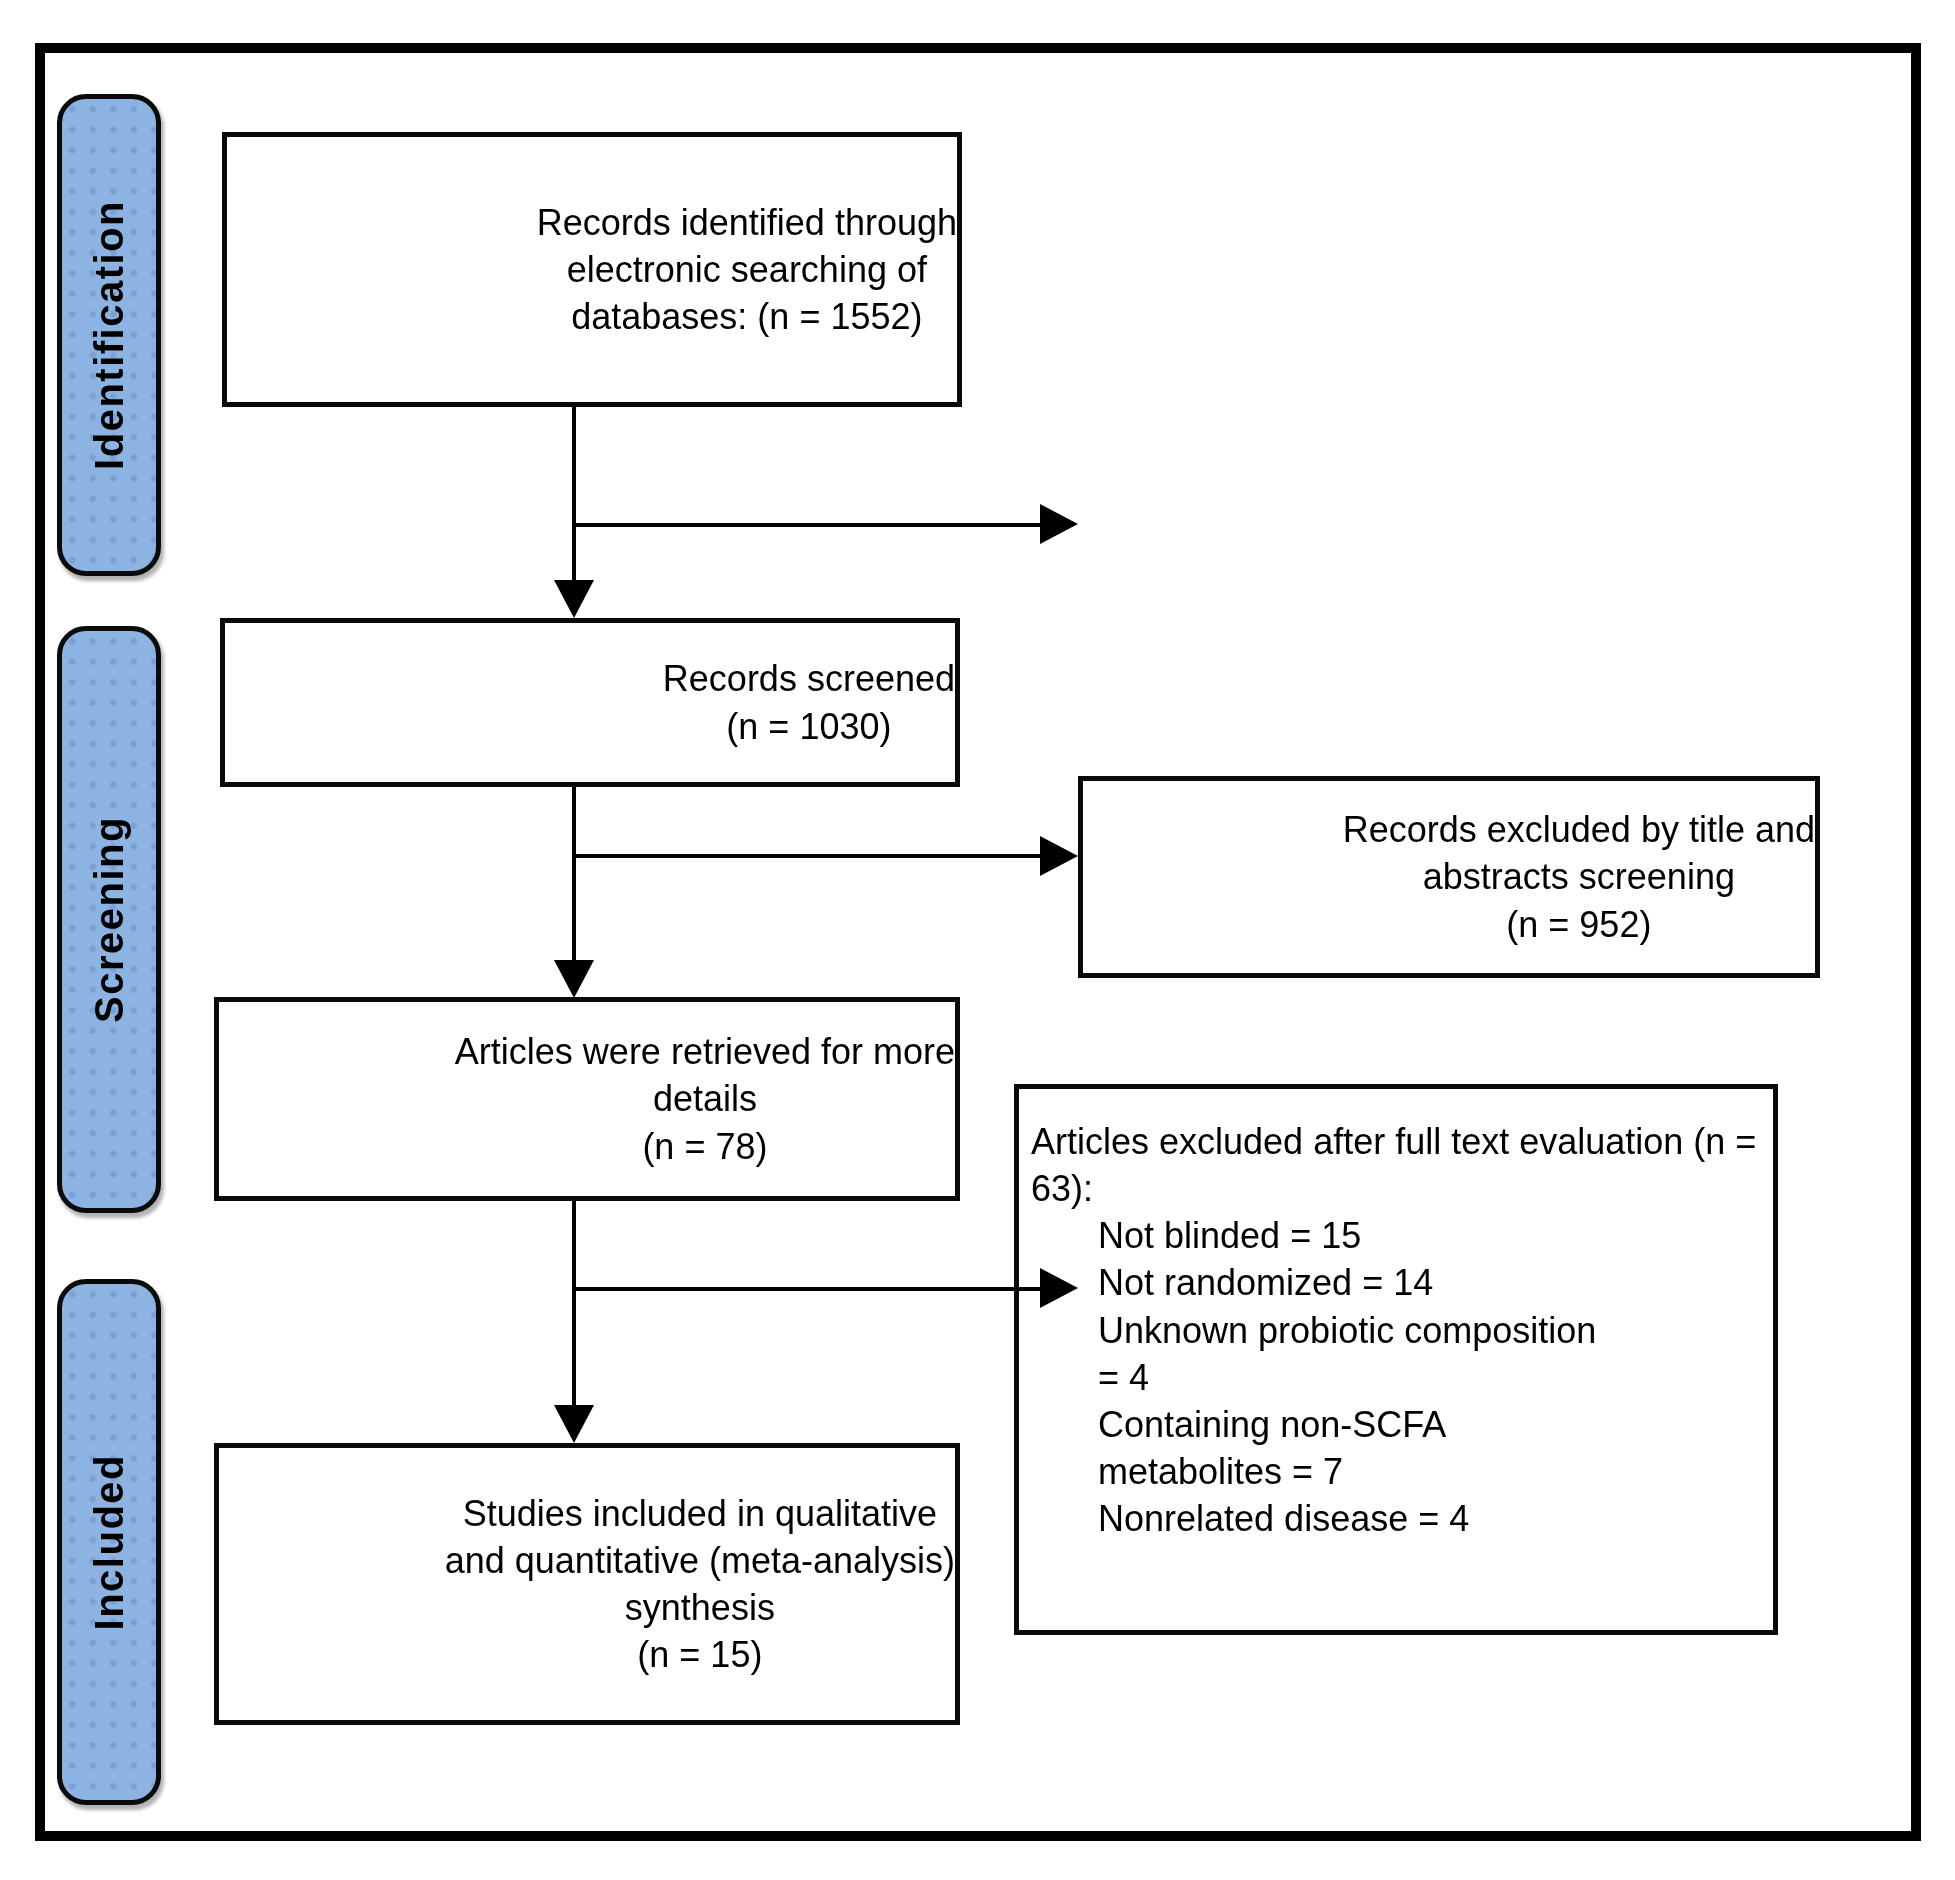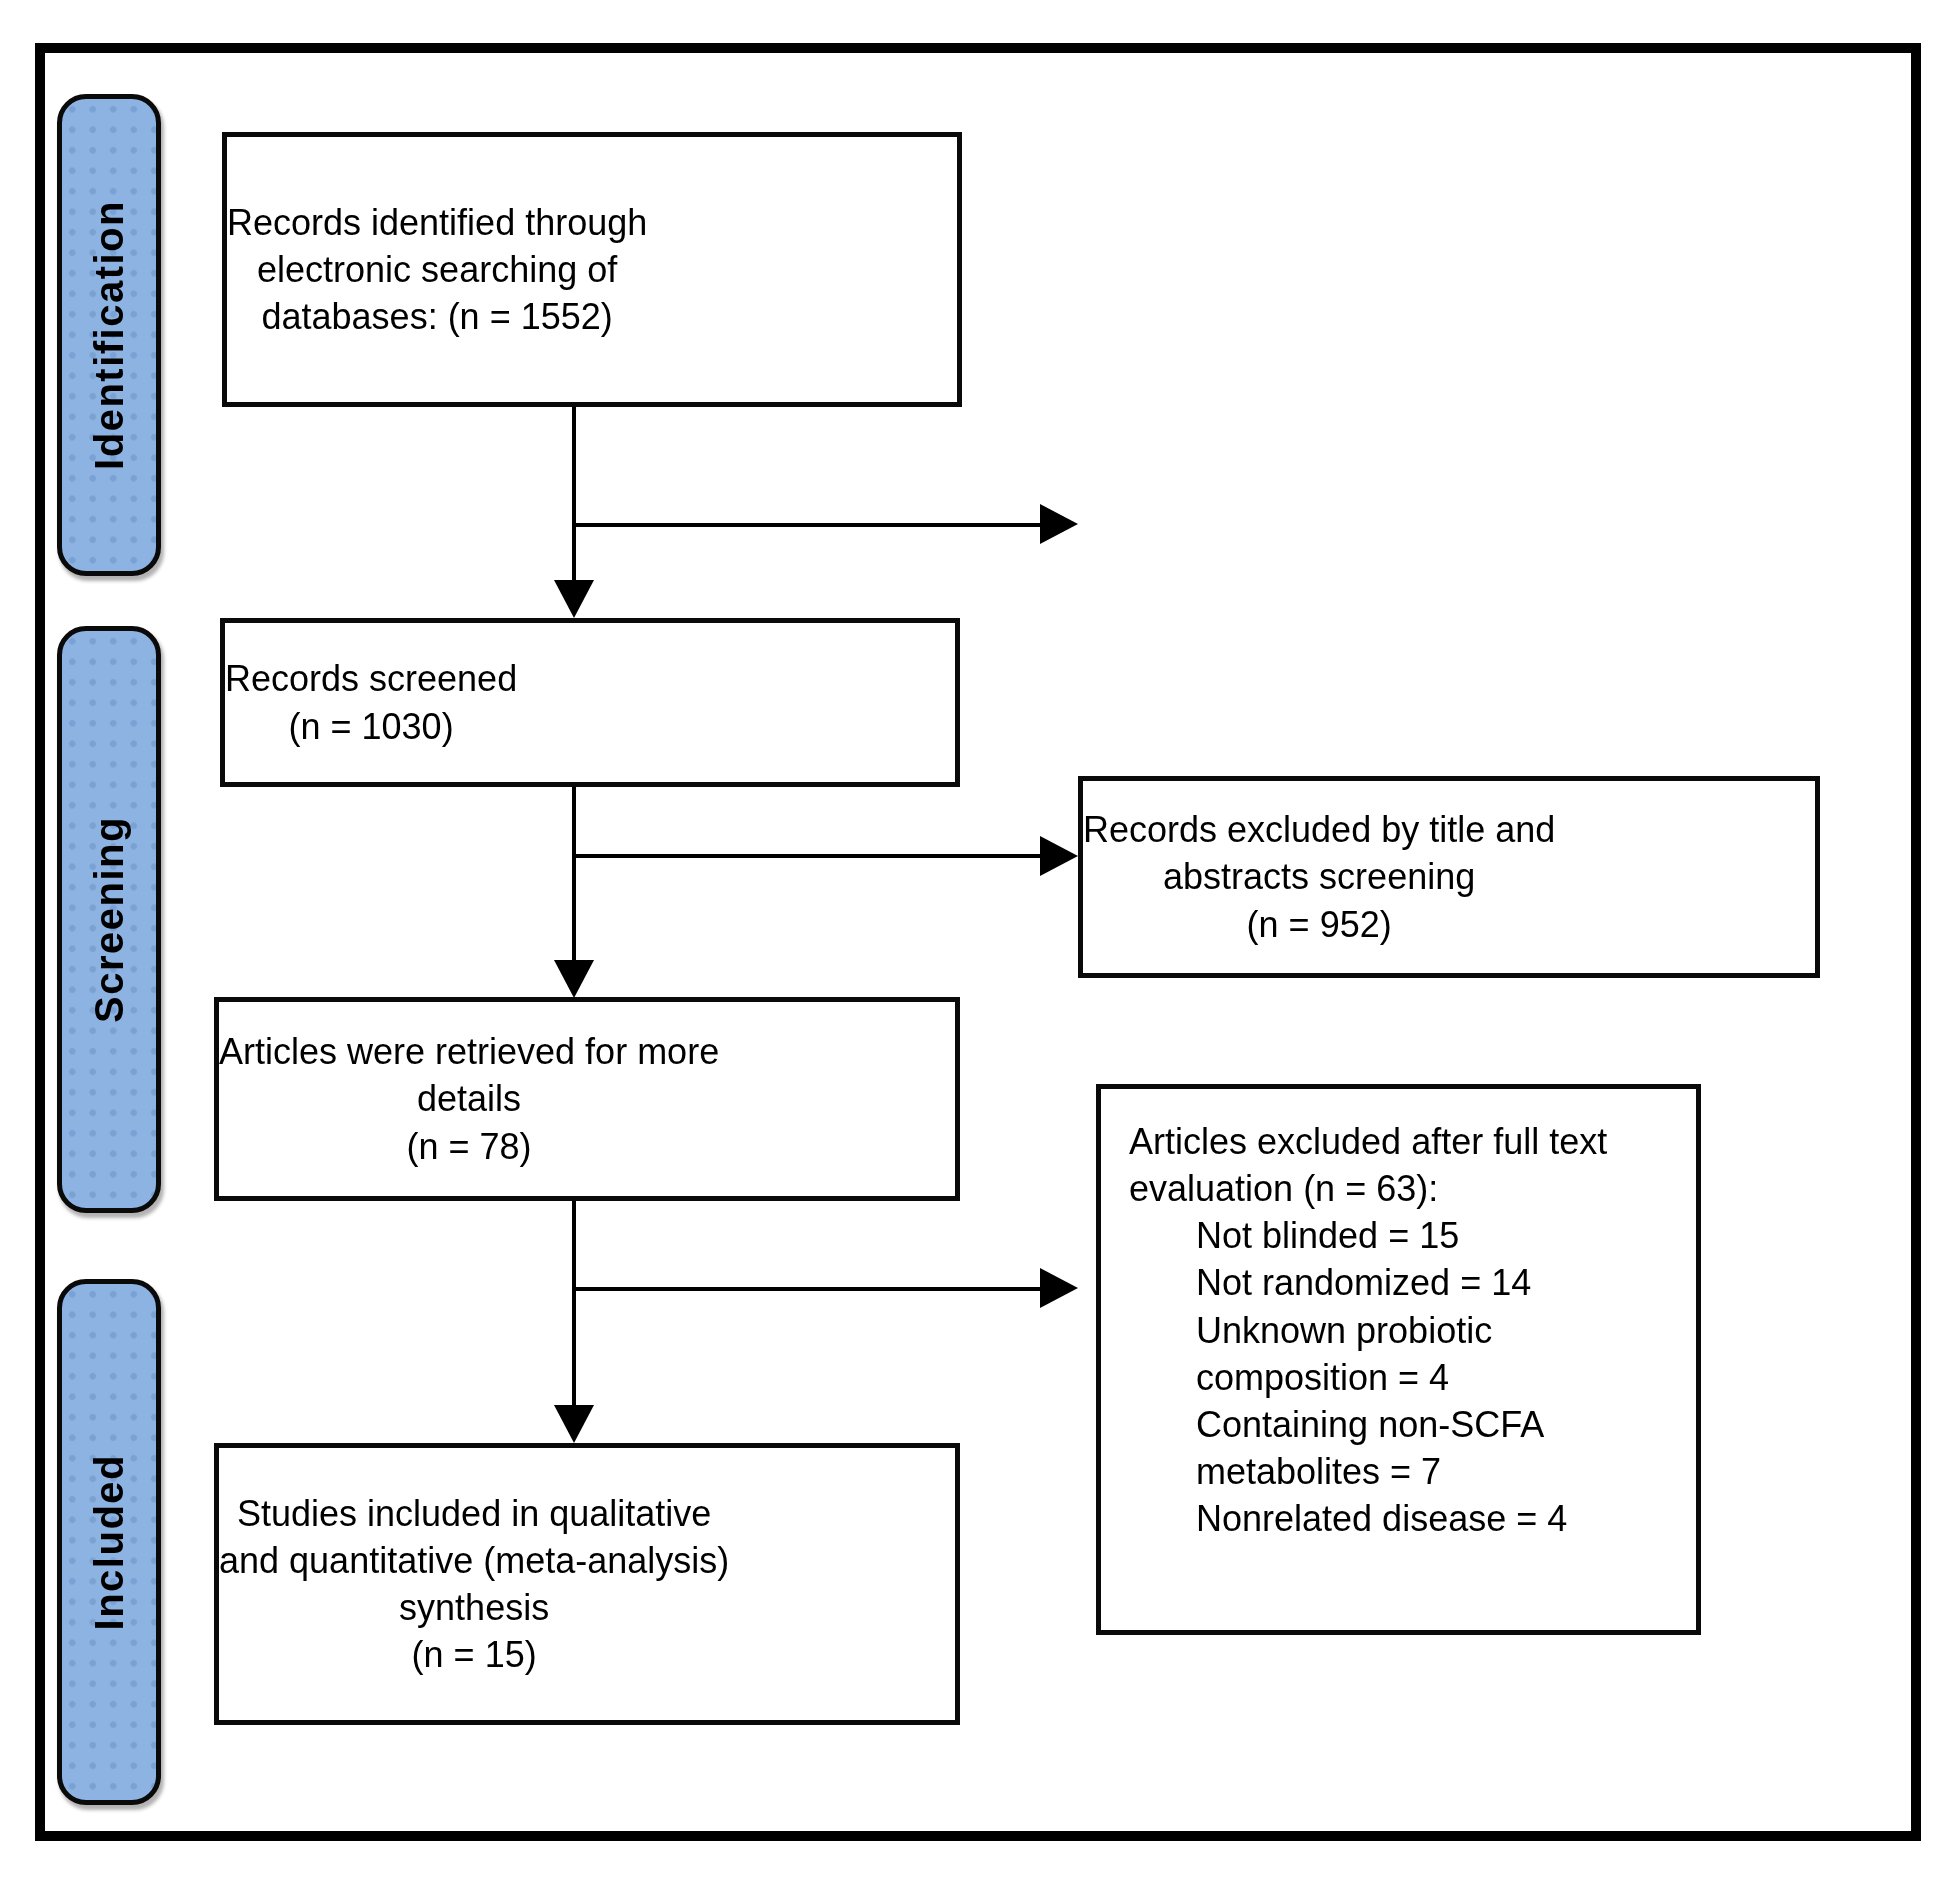--- a/index.html
+++ b/index.html
@@ -47,36 +47,36 @@
     white-space: nowrap;
   }
   
   .box {
     position: absolute;
     box-sizing: border-box;
     background: #ffffff;
     border: 5.1px solid #0a0a0a;
     display: flex;
     align-items: center;
-    justify-content: flex-start;
+    justify-content: flex-end;
     text-align: center;
     font-size: 36px;
     line-height: 1.31;
   }
   .box .lines { white-space: pre-line; }
   #box-identified        { left: 222px;  top: 132px;  width: 740px; height: 275px; }
   #box-duplicates        { left: 1078px; top: 488px;  width: 757px; height: 194px; }
   #box-screened          { left: 220px;  top: 618px;  width: 740px; height: 169px; }
   #box-excluded-screening{ left: 1078px; top: 768px; width: 742px; height: 202px; margin-top: 8px; }
   #box-retrieved         { left: 214px;  top: 997px; width: 746px; height: 204px; }
   #box-excluded-fulltext {
-    left: 1096px; top: 1084px; width: 605px; height: 551px;
+    left: 1014px; top: 1084px; width: 764px; height: 551px;
     display: block;
     text-align: left;
-    padding: 29px 28px;
+    padding: 29px 12px;
   }
   #box-included          { left: 214px;  top: 1443px; width: 746px; height: 282px; }
   .reason { margin-left: 67px; max-width: 513px; }
   
   .vline { position: absolute; left: 572px; width: 3.7px; background: #000; }
   .hline { position: absolute; left: 574px; width: 466px; height: 3.7px; background: #000; }
   #v-line-1 { top: 407px;  height: 176px; }
   #v-line-2 { top: 787px; height: 176px; }
   #v-line-3 { top: 1201px; height: 207px; }
   #h-line-1 { top: 523px; }

